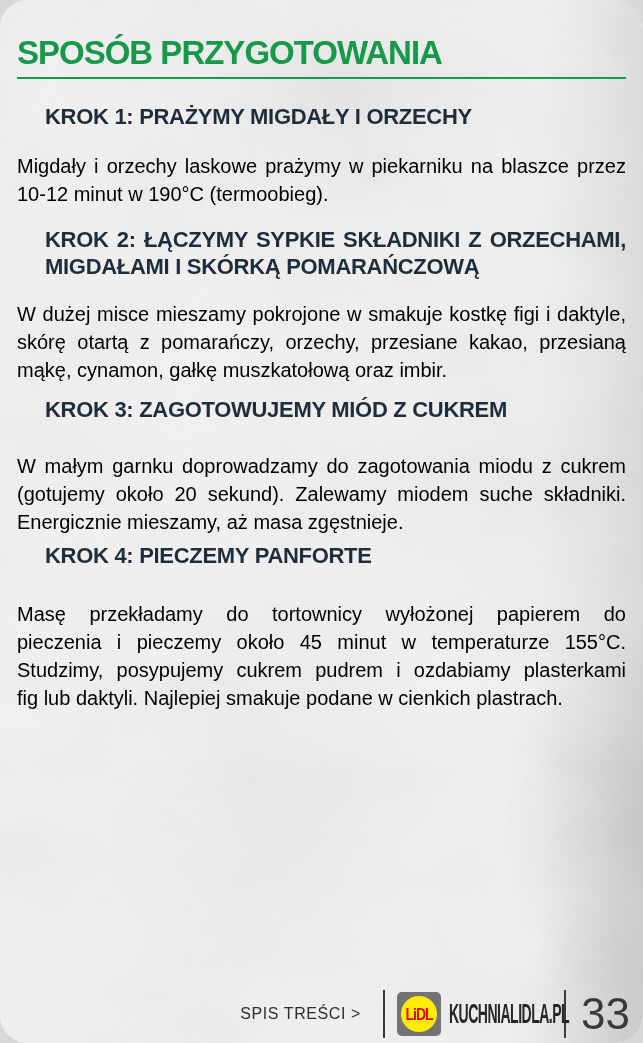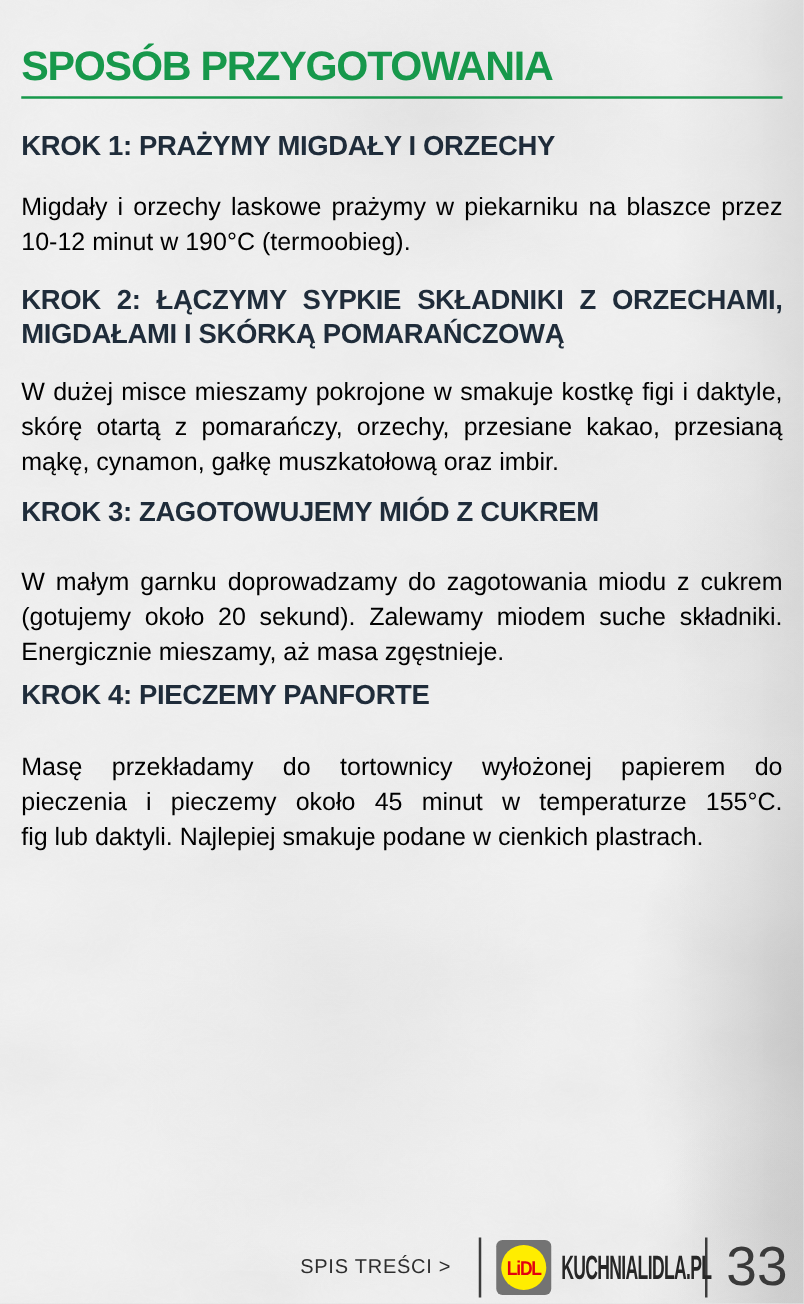--- a/index.html
+++ b/index.html
@@ -3,20 +3,21 @@
 <meta charset="utf-8">
 <style>
   html,body{margin:0;padding:0;background:#d8d8d8;}
   .page{
     position:relative;
     width:643px;height:1043px;
     margin:0 auto;
     overflow:hidden;
     background:#f1f1f1;
     font-family:"Liberation Sans", sans-serif;
+    border-radius:28px;
   }
   .texture-svg{position:absolute;left:0;top:0;width:643px;height:1043px;display:block;}
   .stains{
     position:absolute;inset:0;
     background:
       linear-gradient(to right, rgba(0,0,0,0) 84%, rgba(120,120,120,0.07) 93%, rgba(105,105,105,0.14) 100%),
       radial-gradient(ellipse 190px 320px at 99% 78%, rgba(95,95,95,0.16), rgba(95,95,95,0) 70%),
       radial-gradient(ellipse 160px 220px at 97% 99%, rgba(90,90,90,0.14), rgba(90,90,90,0) 72%),
       radial-gradient(ellipse 260px 180px at 55% 9%,  rgba(140,140,140,0.09), rgba(140,140,140,0) 70%),
       radial-gradient(ellipse 220px 300px at 42% 78%, rgba(150,150,150,0.08), rgba(150,150,150,0) 75%),
@@ -33,21 +34,21 @@
   .title-rule{margin-top:5px;border-bottom:2px solid #17984b;}
 
   .step-heading{
     margin:0;font-size:22px;line-height:27px;
     font-weight:700;letter-spacing:-0.3px;
     color:#1f2c3a;
   }
   .para{font-size:20px;line-height:28px;color:#000000;}
   .line{text-align:justify;}
   .line.jl{text-align-last:justify;}
-  .hline{display:block;text-align:justify;}
+  .hline{display:block;text-align:justify;margin-left:28px;}
   .hline.jl{text-align-last:justify;}
 
   .mt-k1{margin-top:24px;}
   .mt-p1{margin-top:22px;}
   .mt-k2{margin-top:18px;}
   .mt-p2{margin-top:20px;}
   .mt-k3{margin-top:12px;}
   .mt-p3{margin-top:29px;}
   .mt-k4{margin-top:6px;}
   .mt-p4{margin-top:31px;}
@@ -158,20 +159,21 @@
       </div>
     </section>
 
     <section>
       <h2 class="step-heading mt-k4">
         <span class="hline">KROK 4: PIECZEMY PANFORTE</span>
       </h2>
       <div class="para mt-p4">
         <div class="line jl">Masę przekładamy do tortownicy wyłożonej papierem do</div>
         <div class="line jl">pieczenia i pieczemy około 45 minut w temperaturze 155°C.</div>
+        <div class="line jl">Studzimy, posypujemy cukrem pudrem i ozdabiamy plasterkami</div>
         <div class="line">fig lub daktyli. Najlepiej smakuje podane w cienkich plastrach.</div>
       </div>
     </section>
 
   </div>
 
   <div class="footer">
     <div class="toc">SPIS TREŚCI &gt;</div>
     <div class="vdiv d1"></div>
     <div class="lidl">

